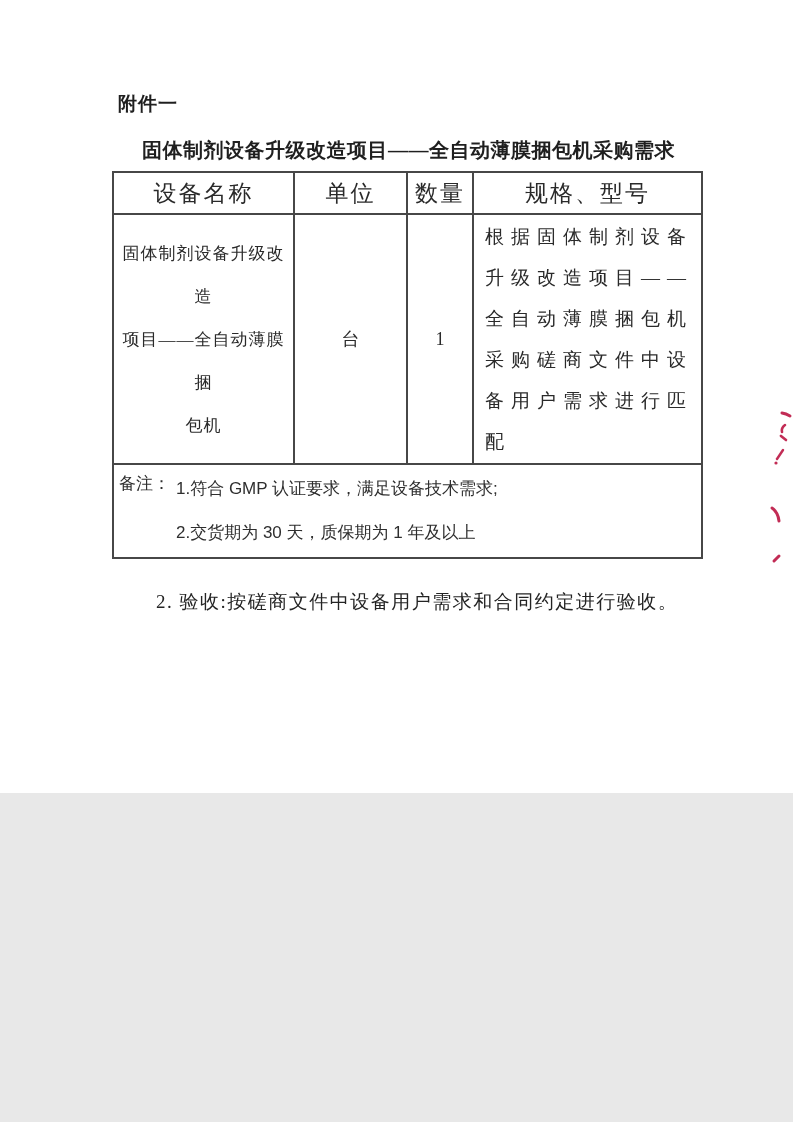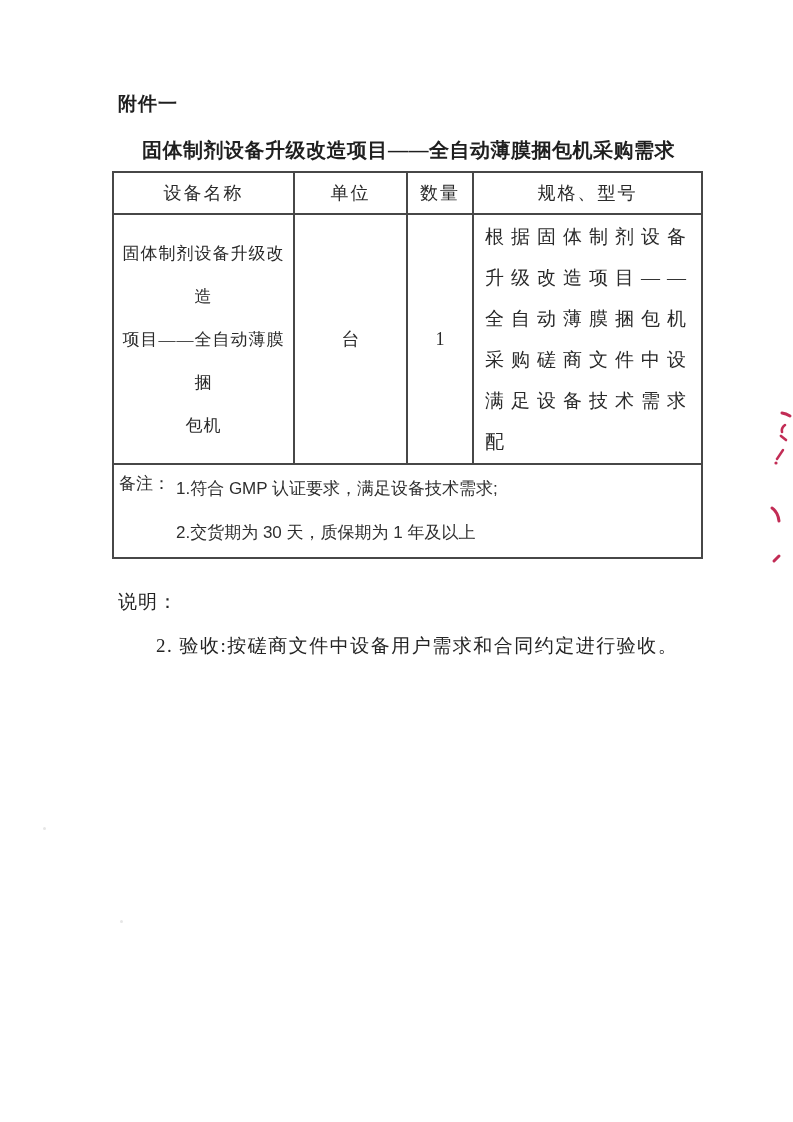--- a/index.html
+++ b/index.html
@@ -1,20 +1,20 @@
 <!DOCTYPE html>
 <html><head>
 <meta charset="utf-8">
 <style>
   * { margin: 0; padding: 0; box-sizing: border-box; }
   html, body { background: #e8e8e8; }
   .page {
     position: relative;
     width: 793px;
-    height: 1122px;
+    height: 793px;
     margin: 0 auto;
     background: #ffffff;
     overflow: hidden;
     font-family: "Liberation Serif", "DejaVu Serif", serif;
     color: #262626;
   }
   .attachment-label {
     position: absolute;
     left: 118px;
     top: 92px;
@@ -49,21 +49,21 @@
   .spec-table col.c2 { width: 113px; }
   .spec-table col.c3 { width: 66px;  }
   .spec-table col.c4 { width: 229px; }
   .spec-table th, .spec-table td {
     border: 2px solid #474747;
     font-weight: normal;
     color: #2a2a2a;
   }
   .spec-table th {
     height: 42px;
-    font-size: 18px;
+    font-size: 23px;
     letter-spacing: 2px;
     text-align: center;
     vertical-align: middle;
     margin-left: 48px;
   }
   td.cell-name {
     height: 250px;
     text-align: center;
     vertical-align: middle;
     font-size: 17px;
@@ -165,37 +165,36 @@
     <tr>
       <td class="cell-name">固体制剂设备升级改造
 项目——全自动薄膜捆
 包机</td>
       <td class="cell-unit">台</td>
       <td class="cell-qty">1</td>
       <td class="cell-spec">根据固体制剂设备
 升级改造项目——
 全自动薄膜捆包机
 采购磋商文件中设
-满足设备技术需求
+备用户需求进行匹
 配</td>
     </tr>
     <tr>
       <td class="cell-remark" colspan="4">
         <div class="remark-wrap">
           <span class="remark-label">备注：</span>
           <span class="remark-text">1.符合 GMP 认证要求，满足设备技术需求;
 2.交货期为 30 天，质保期为 1 年及以上</span>
         </div>
       </td>
     </tr>
   </tbody>
     </table>
 
   <div class="notes-section">
-    <div class="notes-heading">说明：</div>
     <div class="notes-item">2. 验收:按磋商文件中设备用户需求和合同约定进行验收。</div>
   </div>
 
   <svg class="red-marks" viewBox="0 0 28 165" xmlns="http://www.w3.org/2000/svg">
     <path d="M17,8 q4,0.5 8,3" fill="none" stroke-width="3" stroke-linecap="round" stroke="#c22c55"></path>
     <path d="M20,20 q-4,3 -3,7" fill="none" stroke-width="2.6" stroke-linecap="round" stroke="#c22c55"></path>
     <path d="M16,31 l5,4" fill="none" stroke-width="2.6" stroke-linecap="round" stroke="#c22c55"></path>
     <path d="M18,45 l-6,9" fill="none" stroke-width="2.4" stroke-linecap="round" stroke="#c22c55"></path>
     <circle cx="11" cy="58" r="1.6" fill="#c22c55"></circle>
     <path d="M7,103 q6,4 7,13" fill="none" stroke-width="3" stroke-linecap="round" stroke="#c22c55"></path>

